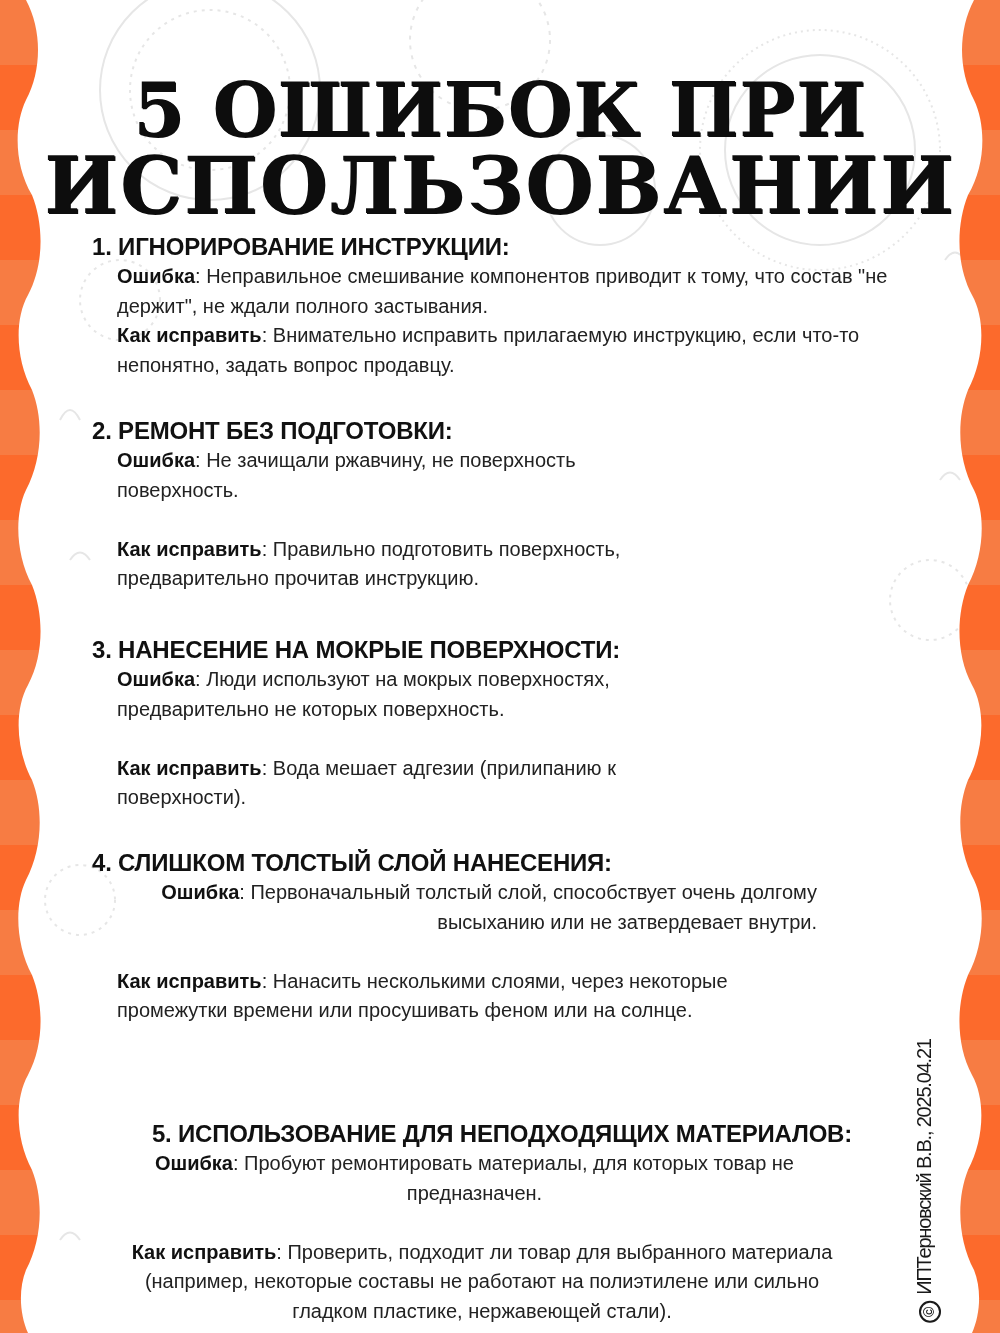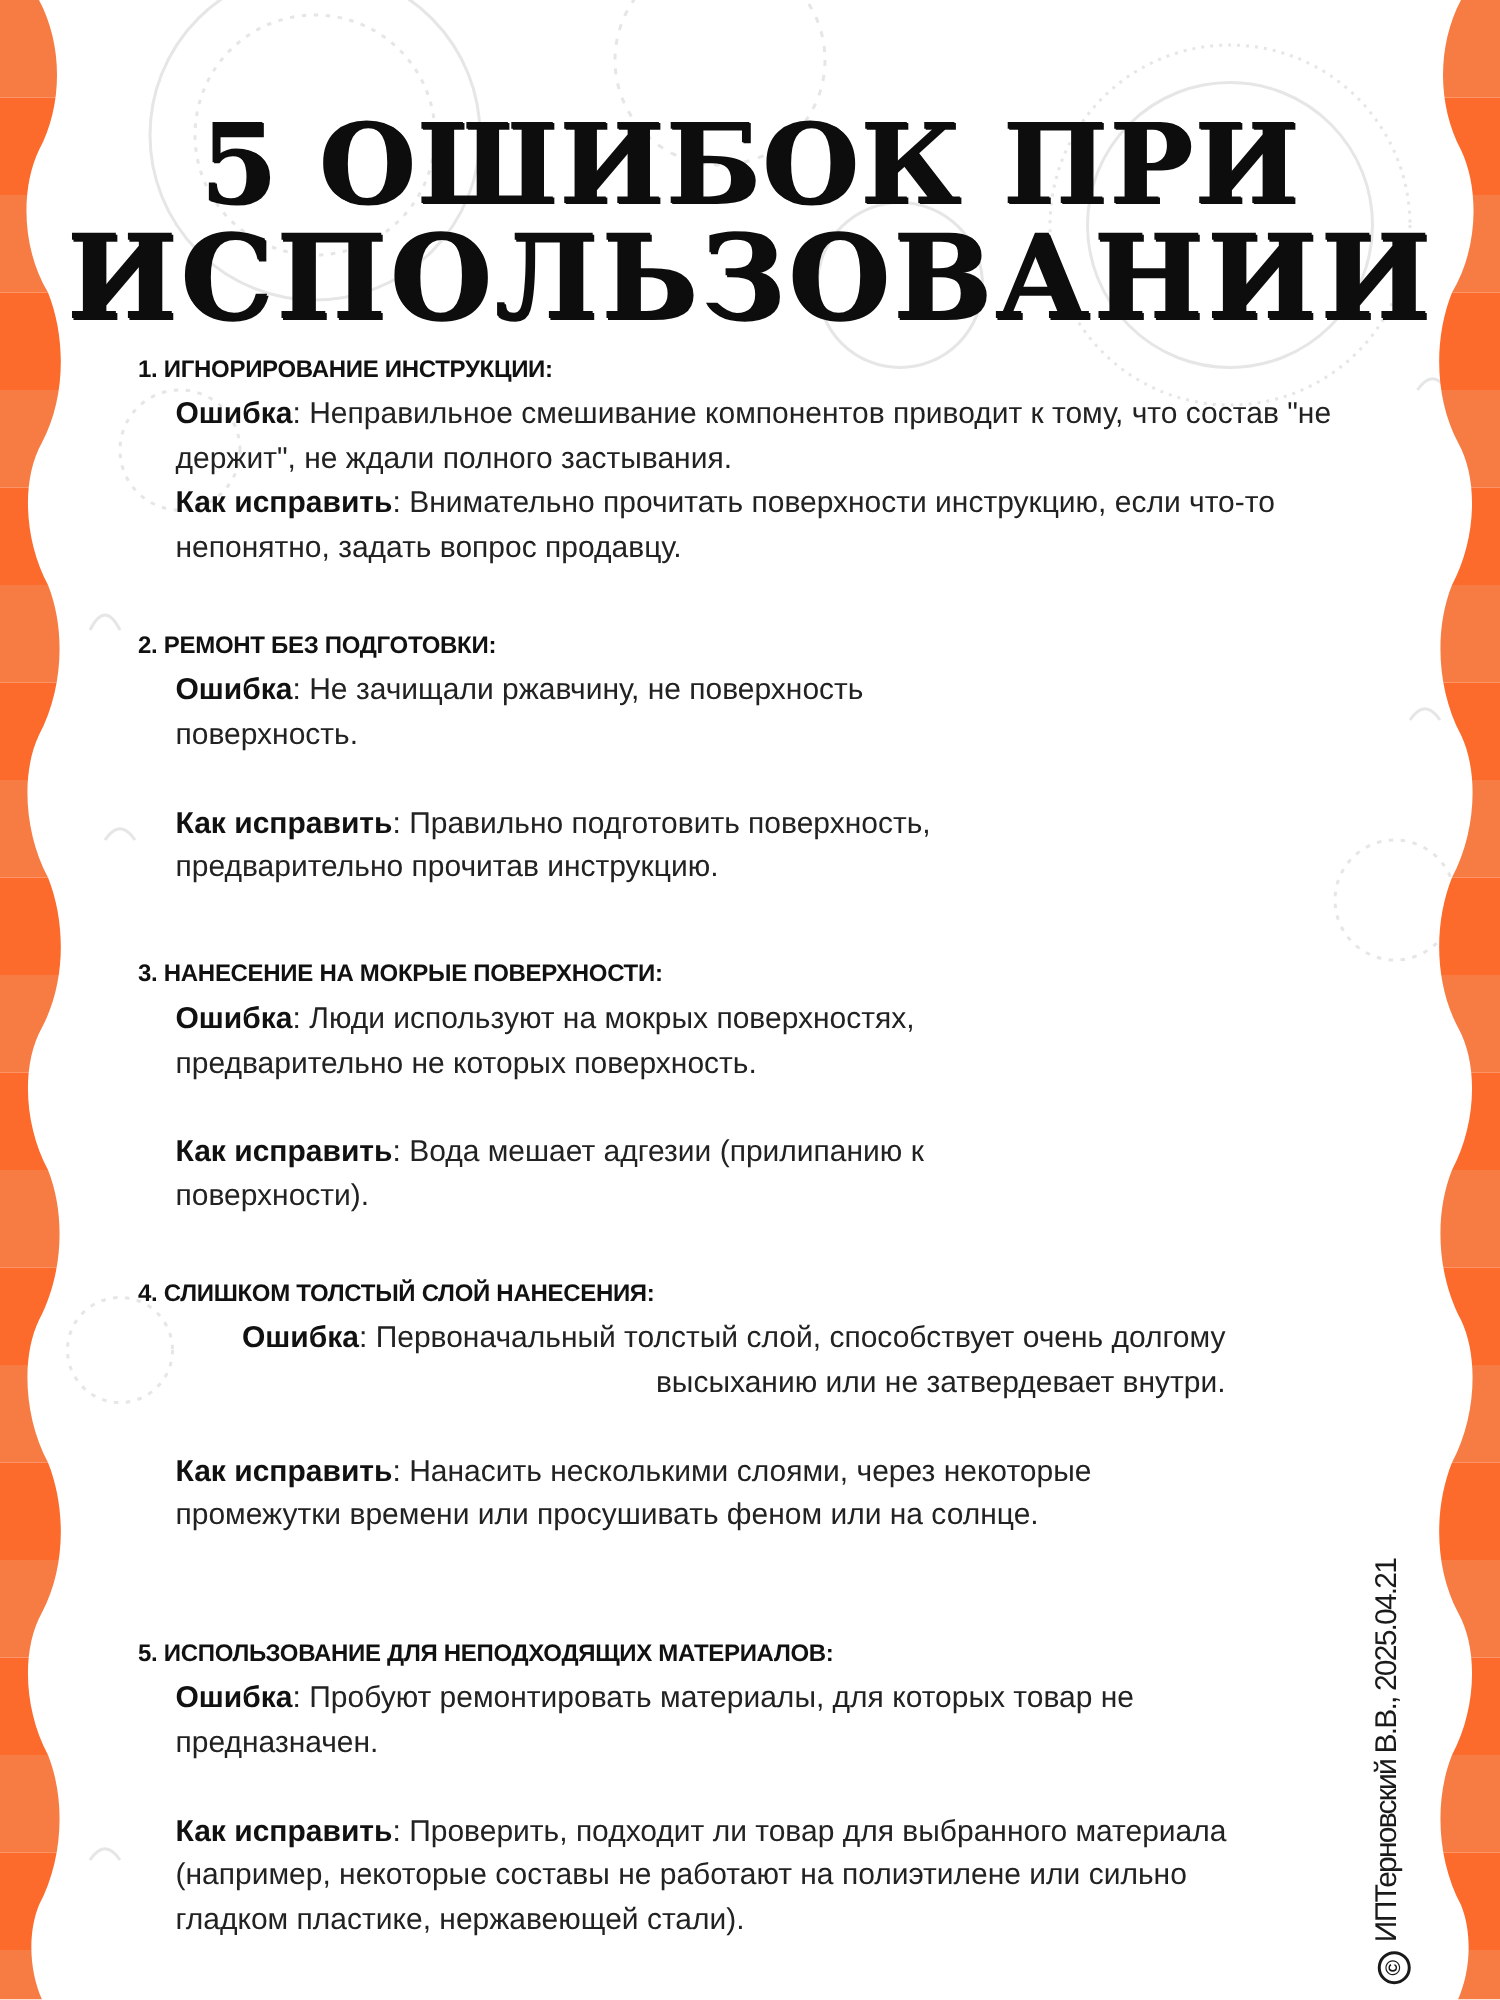--- a/index.html
+++ b/index.html
@@ -20,21 +20,21 @@
     font-family: "DejaVu Serif", "Liberation Serif", serif;
     font-weight: bold; color: #0d0d0d;
     font-size: 74px; line-height: 76px; letter-spacing: 1px;
     text-shadow: 1px 1px 0 #0d0d0d;
   }
   .title .line { display: block; white-space: nowrap; }
   .title .line2 { font-size: 78px; letter-spacing: 2px; }
 
   .section { position: absolute; left: 92px; width: 820px; z-index: 2; }
   .section h2 {
-    margin: 0; font-size: 16px; font-weight: bold; line-height: 30px; color: #111;
+    margin: 0; font-size: 24px; font-weight: bold; line-height: 30px; color: #111;
     letter-spacing: -0.2px; white-space: nowrap;
   }
   .section .para {
     margin: 0 0 0 25px; font-size: 20px; line-height: 29.5px; color: #222;
   }
   .section .para b { font-weight: bold; color: #111; }
   .gap { height: 29.5px; }
 
   .copyright {
     position: absolute; z-index: 2;
@@ -103,21 +103,21 @@
 </svg>
 
 <h1 class="title">
   <span class="line line1">5 ОШИБОК ПРИ</span>
   <span class="line line2">ИСПОЛЬЗОВАНИИ</span>
 </h1>
 
 <div class="section" style="top:232px;">
   <h2>1. ИГНОРИРОВАНИЕ ИНСТРУКЦИИ:</h2>
   <p class="para"><b>Ошибка</b><span>: Неправильное смешивание компонентов приводит к тому, что состав "не держит", не ждали полного застывания.</span></p>
-  <p class="para"><b>Как исправить</b><span>: Внимательно прочитать поверхности инструкцию, если что-то непонятно, задать вопрос продавцу.</span></p>
+  <p class="para"><b>Как исправить</b><span>: Внимательно исправить прилагаемую инструкцию, если что-то непонятно, задать вопрос продавцу.</span></p>
 </div>
 
 <div class="section" style="top:416px;">
   <h2>2. РЕМОНТ БЕЗ ПОДГОТОВКИ:</h2>
   <p class="para" style="width:560px;"><b>Ошибка</b><span>: Не зачищали ржавчину, не поверхность поверхность.</span></p>
   <div class="gap"></div>
   <p class="para" style="width:590px;"><b>Как исправить</b><span>: Правильно подготовить поверхность, предварительно прочитав инструкцию.</span></p>
 </div>
 
 <div class="section" style="top:635px;">
@@ -127,21 +127,21 @@
   <p class="para" style="width:600px;"><b>Как исправить</b><span>: Вода мешает адгезии (прилипанию к поверхности).</span></p>
 </div>
 
 <div class="section" style="top:848px;">
   <h2>4. СЛИШКОМ ТОЛСТЫЙ СЛОЙ НАНЕСЕНИЯ:</h2>
   <p class="para" style="width:700px;text-align:right;"><b>Ошибка</b><span>: Первоначальный толстый слой, способствует очень долгому высыханию  или не затвердевает внутри.</span></p>
   <div class="gap"></div>
   <p class="para" style="width:710px;"><b>Как исправить</b><span>: Нанасить несколькими слоями, через некоторые промежутки времени или просушивать феном или на солнце.</span></p>
 </div>
 
-<div class="section" style="top:1088px;">
+<div class="section" style="top:1119px;text-align:center;">
   <h2>5. ИСПОЛЬЗОВАНИЕ ДЛЯ НЕПОДХОДЯЩИХ МАТЕРИАЛОВ:</h2>
   <p class="para" style="width:715px;"><b>Ошибка</b><span>: Пробуют ремонтировать материалы, для которых товар не предназначен.</span></p>
   <div class="gap"></div>
   <p class="para" style="width:730px;"><b>Как исправить</b><span>: Проверить, подходит ли товар для выбранного материала (например, некоторые составы не работают на полиэтилене или сильно гладком пластике, нержавеющей стали).</span></p>
 </div>
 
 <div class="copyright">
   <span class="c-icon">©</span><span>ИПТерновский В.В., 2025.04.21</span>
 </div>
 

